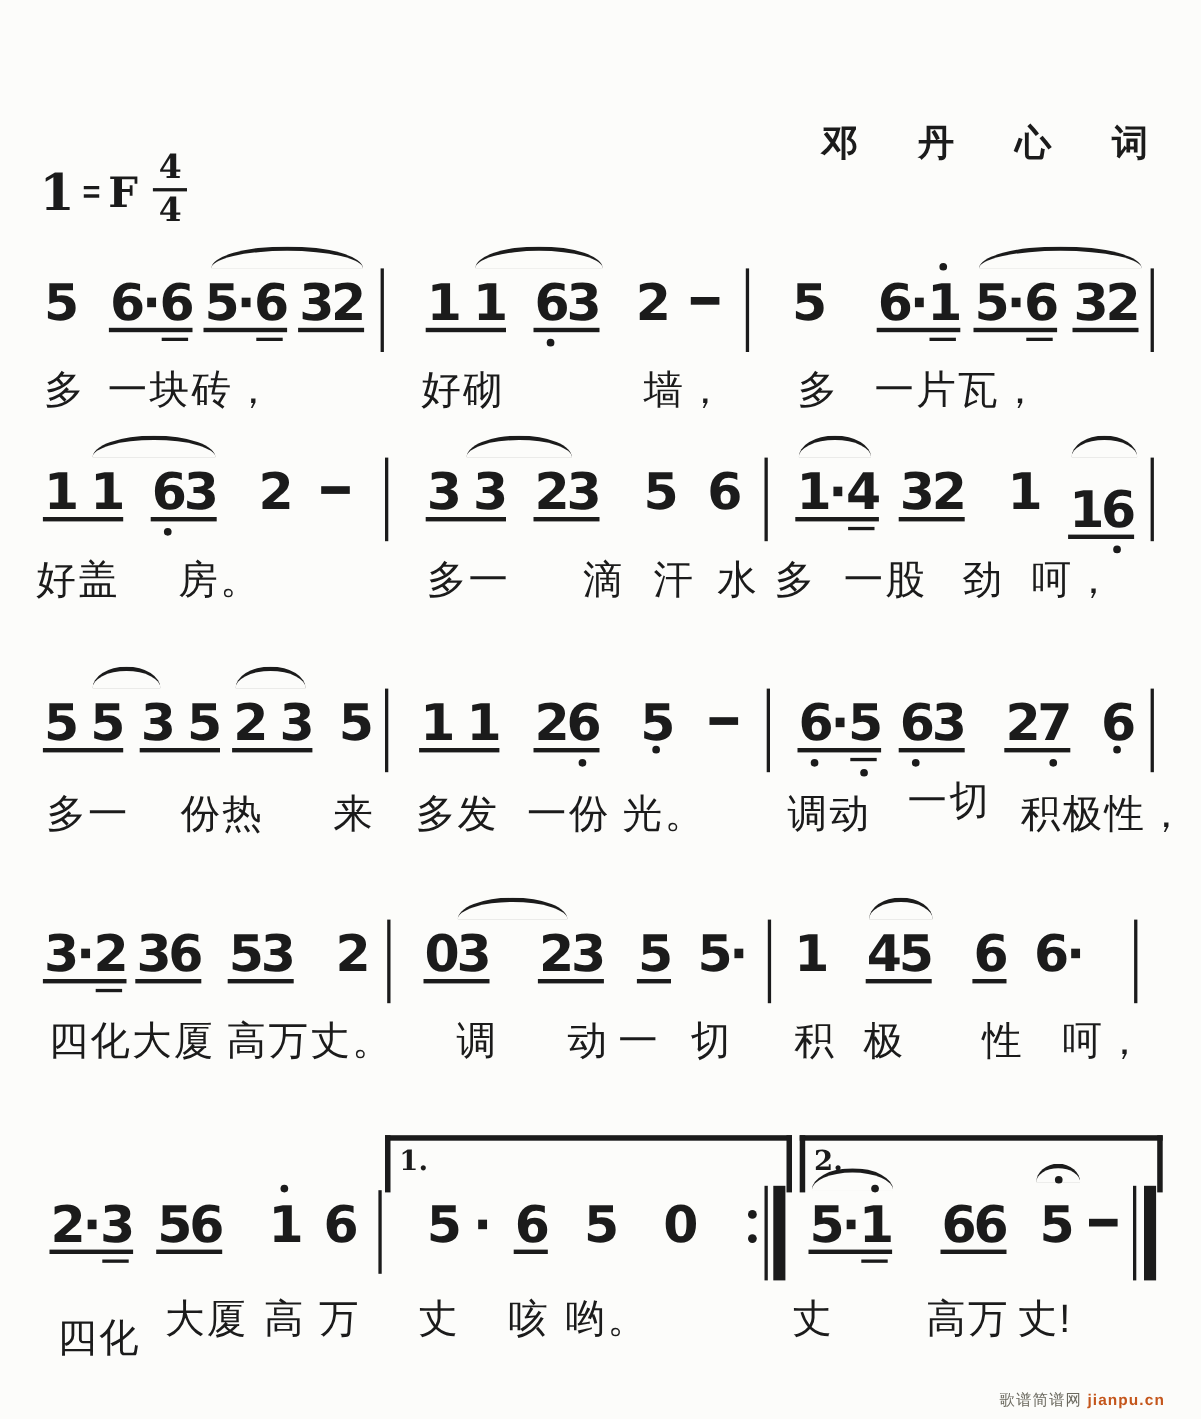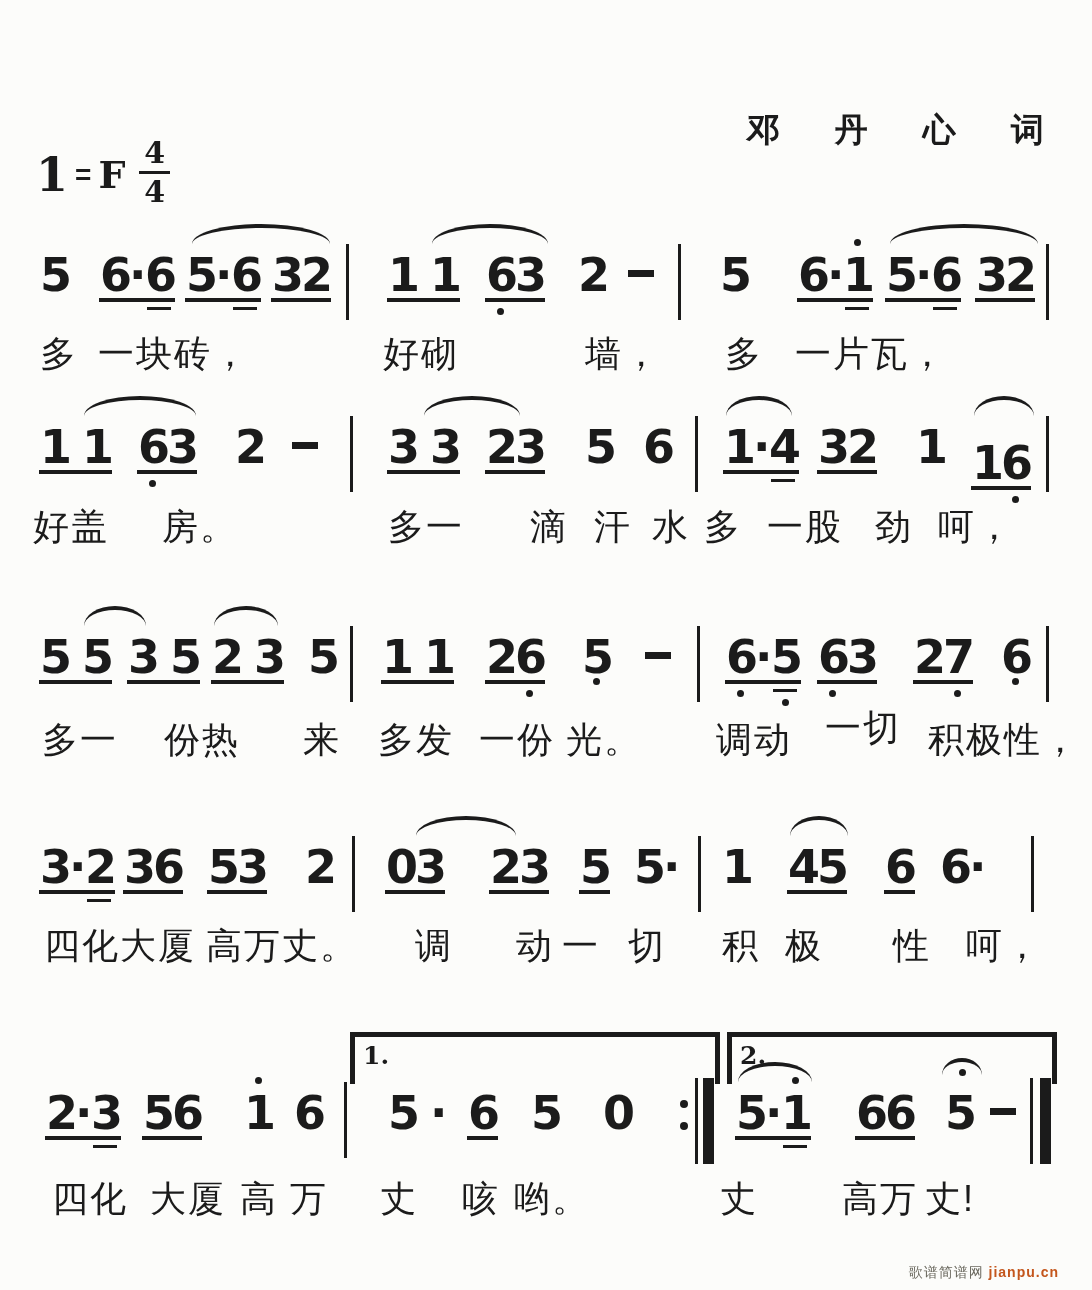--- a/index.html
+++ b/index.html
@@ -255,21 +255,21 @@
         <div class="tok" style="left: 945px;"><span class="ch" style="width: 29px;">5</span></div>
         <div class="dash" style="left: 990px;"></div>
         <div class="barwrap tall" style="left: 1030px;">
           <div class="bar"></div>
           <div class="bar bar-thick" style="left: 10px;"></div>
         </div>
         <div class="slur" style="left: 738px; width: 74px;"></div>
         <div class="slur fermata" style="left: 942px; width: 40px;">
           <div class="fdot"></div>
         </div>
-        <div class="lyric" style="left: 52px; top: 85px;">四化</div>
+        <div class="lyric" style="left: 52px; top: 102px;">四化</div>
         <div class="lyric" style="left: 150px; top: 85px;">大厦</div>
         <div class="lyric" style="left: 240px; top: 85px;">高</div>
         <div class="lyric" style="left: 290px; top: 85px;">万</div>
         <div class="lyric" style="left: 380px; top: 85px;">丈</div>
         <div class="lyric" style="left: 462px; top: 85px;">咳</div>
         <div class="lyric" style="left: 514px; top: 85px;">哟。</div>
         <div class="lyric" style="left: 720px; top: 85px;">丈</div>
         <div class="lyric" style="left: 842px; top: 85px;">高万</div>
         <div class="lyric" style="left: 925px; top: 85px;">丈!</div>
       </div>

